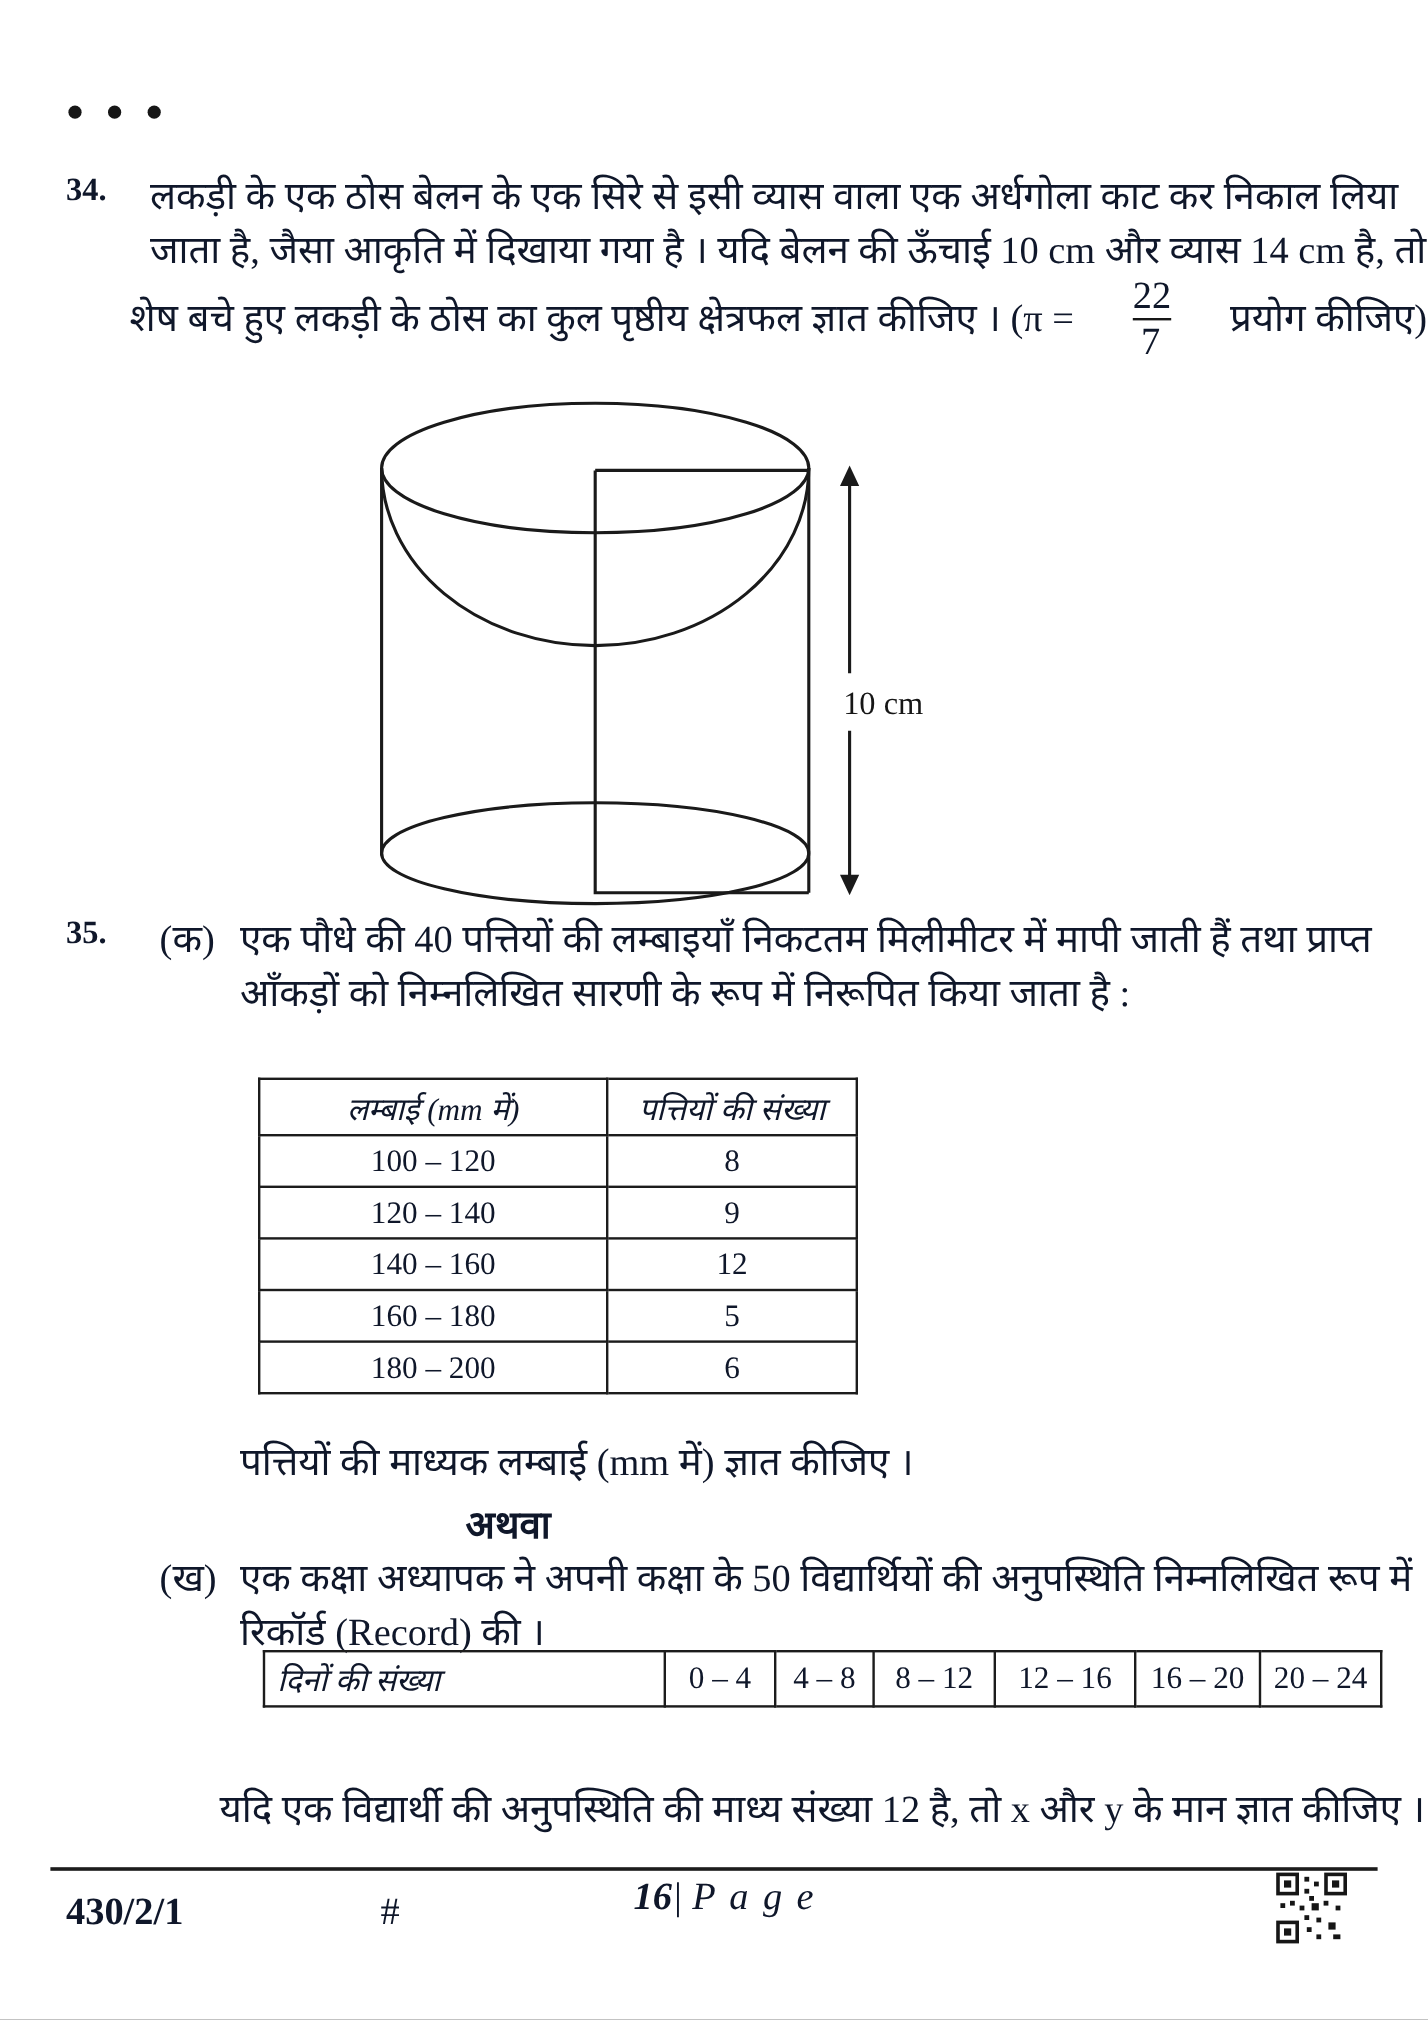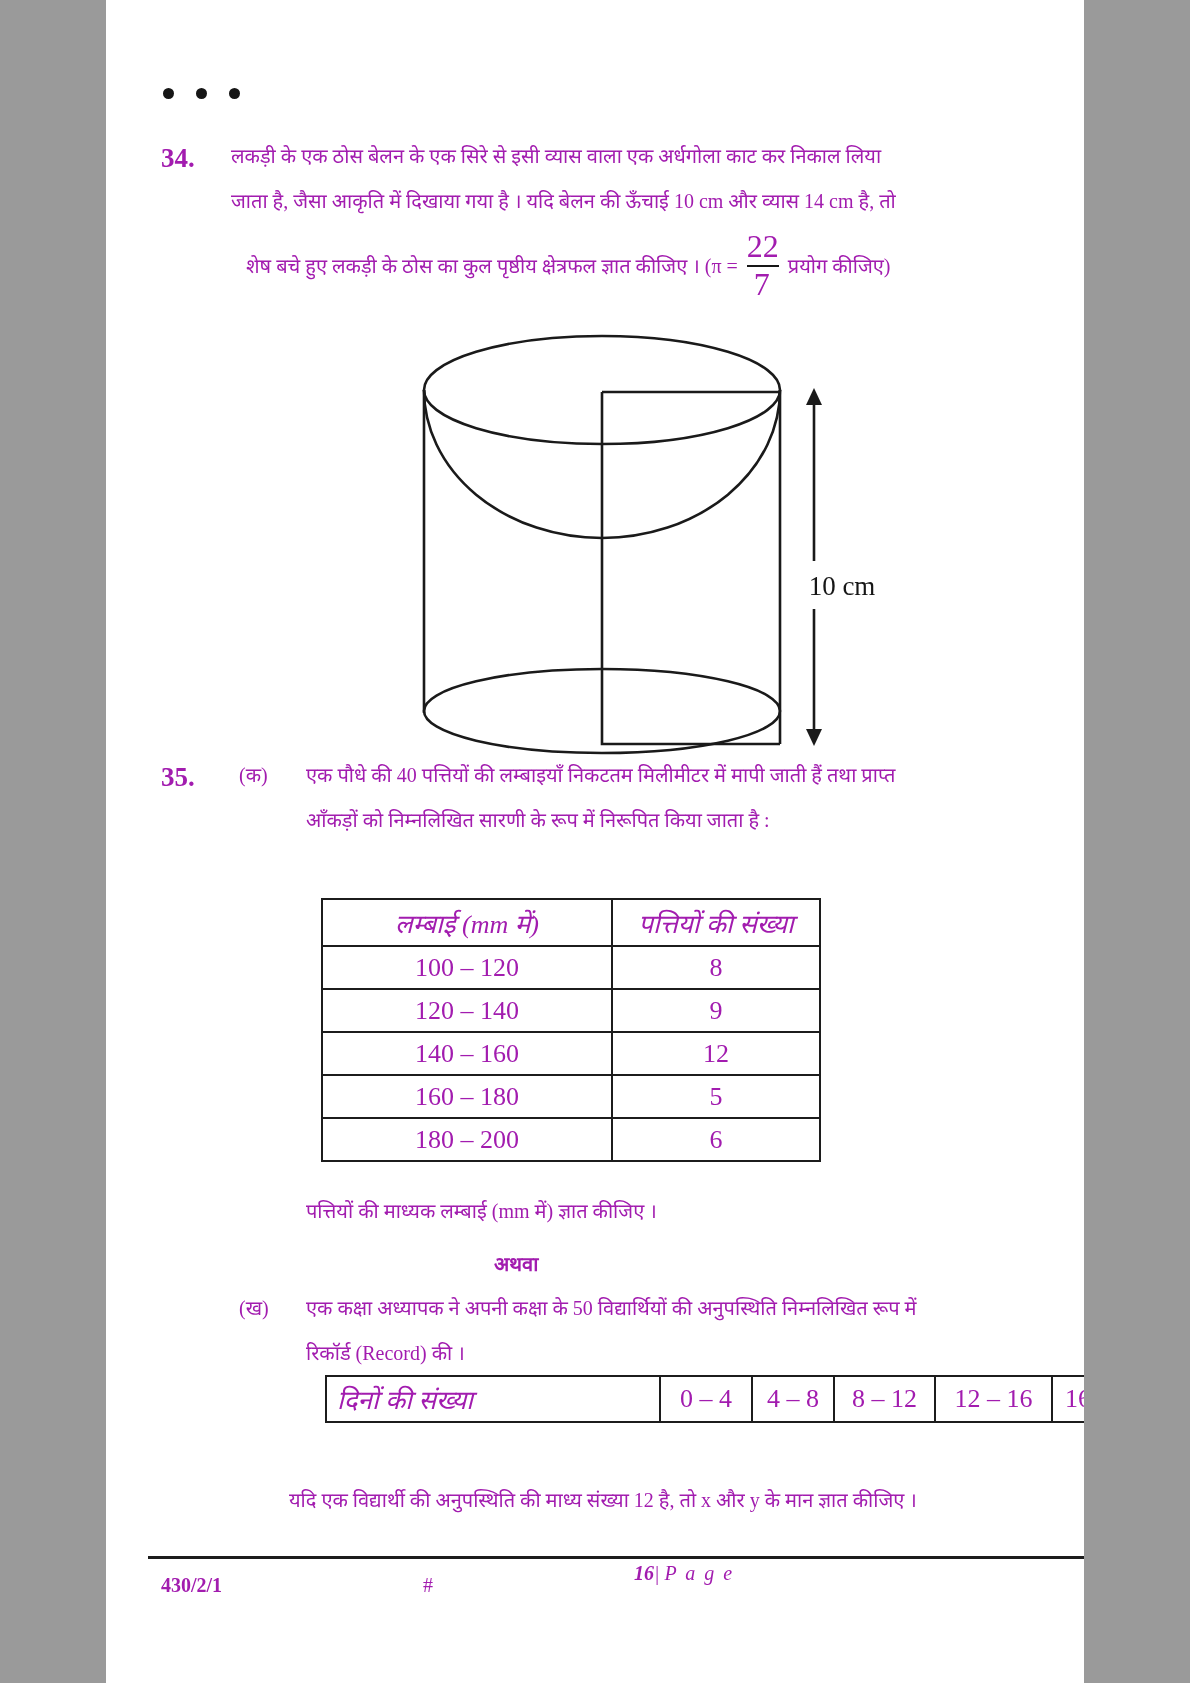--- a/index.html
+++ b/index.html
@@ -1,24 +1,24 @@
 <!DOCTYPE html>
 <html><head>
 <meta charset="utf-8">
 <style>
   * { margin:0; padding:0; box-sizing:border-box; }
   html,body { background:#9a9a9a; }
   .page {
-    position:relative; width:978px; height:1683px; margin:0 auto;
-    background:#ffffff; color:#a21caf;
+    position:relative; width:1190px; height:1683px; margin:0 auto;
+    background:#ffffff; color:#0f172a;
     font-family:"Liberation Serif","DejaVu Serif",serif;
     overflow:hidden;
   }
   .abs { position:absolute; }
-  .t  { font-size:20px; white-space:nowrap; line-height:1.3; }
+  .t  { font-size:32px; white-space:nowrap; line-height:1.3; }
   .bold { font-weight:bold; }
   .qnum { font-weight:bold; font-size:27px; }
   .dots { display:flex; gap:22px; }
   .dots .dot { width:11px; height:11px; border-radius:50%; background:#161616; }
 
   
   .mathline { display:flex; align-items:center; }
   .frac { display:inline-flex; flex-direction:column; 
           font-size:32px; line-height:1.12; margin:0 9px; }
   .frac .den { border-top:2px solid #161616; padding:0 7px; }
@@ -49,21 +49,21 @@
 
   <div class="abs dots" style="left:57px; top:88px;">
     <div class="dot"></div>
     <div class="dot"></div>
     <div class="dot"></div>
   </div>
 
   <div class="abs qnum" style="left:55px; top:143px;">34.</div>
   <div class="abs t" style="left:125px; top:143px;">लकड़ी के एक ठोस बेलन के एक सिरे से इसी व्यास वाला एक अर्धगोला काट कर निकाल लिया</div>
   <div class="abs t" style="left:125px; top:188px;">जाता है, जैसा आकृति में दिखाया गया है । यदि बेलन की ऊँचाई 10 cm और व्यास 14 cm है, तो</div>
-  <div class="abs mathline" style="left:140px; top:228px; height:76px;">
+  <div class="abs mathline" style="left:108px; top:228px; height:76px;gap:40px;">
     <span class="t">शेष बचे हुए लकड़ी के ठोस का कुल पृष्ठीय क्षेत्रफल ज्ञात कीजिए । (π =</span>
     <span class="frac">
       <span class="num">22</span>
       <span class="den">7</span>
     </span>
     <span class="t">प्रयोग कीजिए)</span>
   </div>
 
   <div class="abs" style="left:288px; top:326px;">
     <svg width="500" height="442" viewBox="0 0 500 442">

